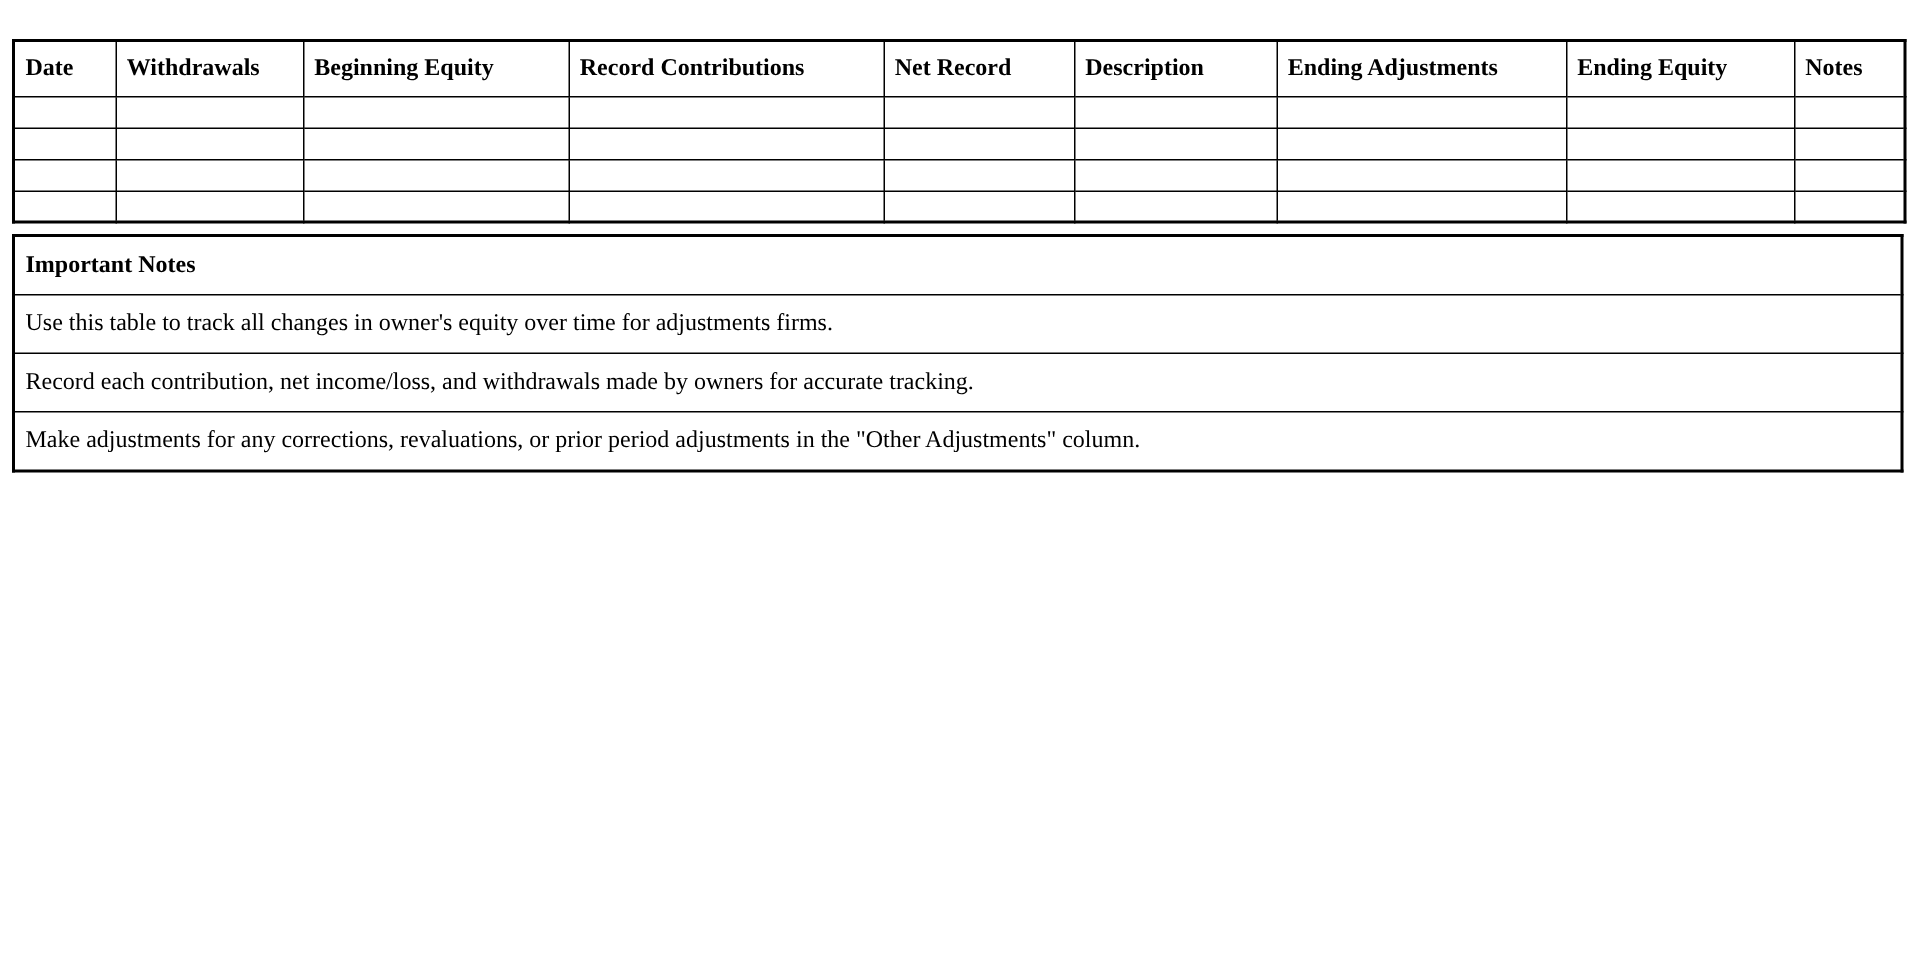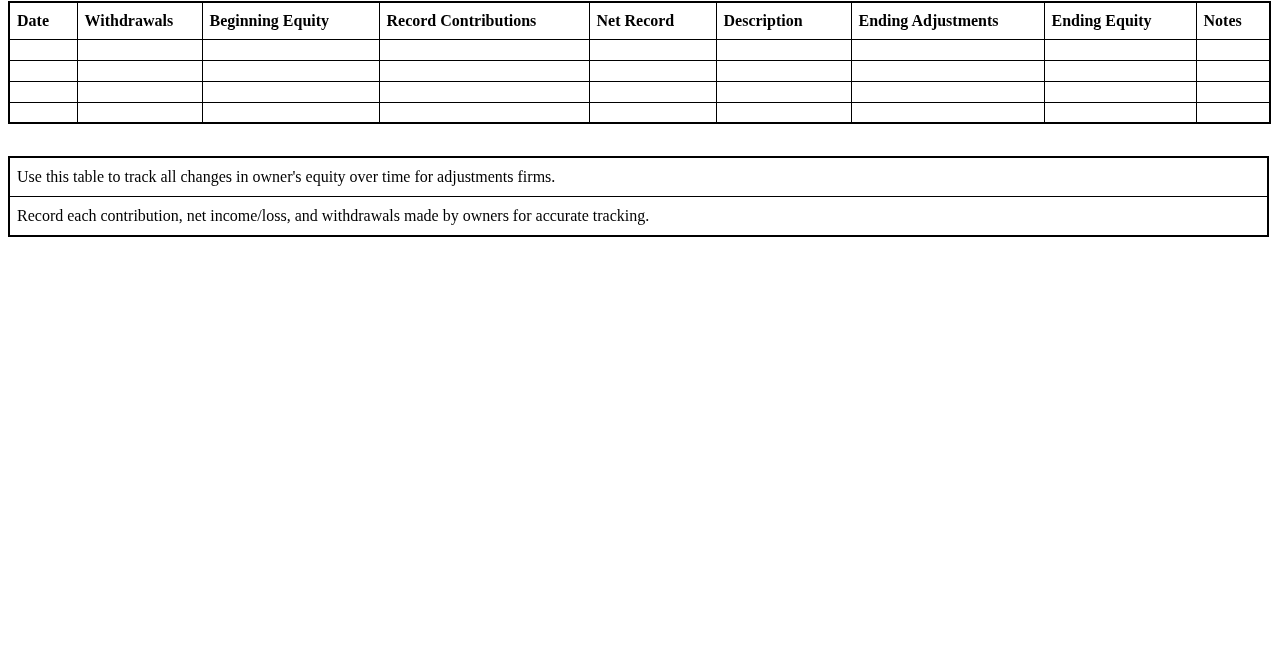--- a/index.html
+++ b/index.html
@@ -16,21 +16,21 @@
     overflow: hidden;
   }
   table {
     border-collapse: collapse;
     table-layout: fixed;
     position: absolute;
     left: 8px;
     background: #ffffff;
   }
   .equity-table {
-    top: 1px;
+    top: 26px;
     width: 1261px;
   }
   .equity-table th,
   .equity-table td {
     border: 1px solid #000000;
     padding: 0 7px;
     overflow: hidden;
     white-space: nowrap;
   }
   .equity-table {
@@ -136,19 +136,25 @@
         <td></td>
         <td></td>
         <td></td>
     </tr>
   </tbody>
 </table>
 
 <table class="notes-table">
   <tbody>
     <tr>
+      <td class="notes-header-cell">Important Notes</td>
+    </tr>
+    <tr>
       <td>Use this table to track all changes in owner's equity over time for adjustments firms.</td>
     </tr>
     <tr>
       <td>Record each contribution, net income/loss, and withdrawals made by owners for accurate tracking.</td>
     </tr>
+    <tr>
+      <td>Make adjustments for any corrections, revaluations, or prior period adjustments in the "Other Adjustments" column.</td>
+    </tr>
   </tbody>
 </table>
 
 </body></html>

